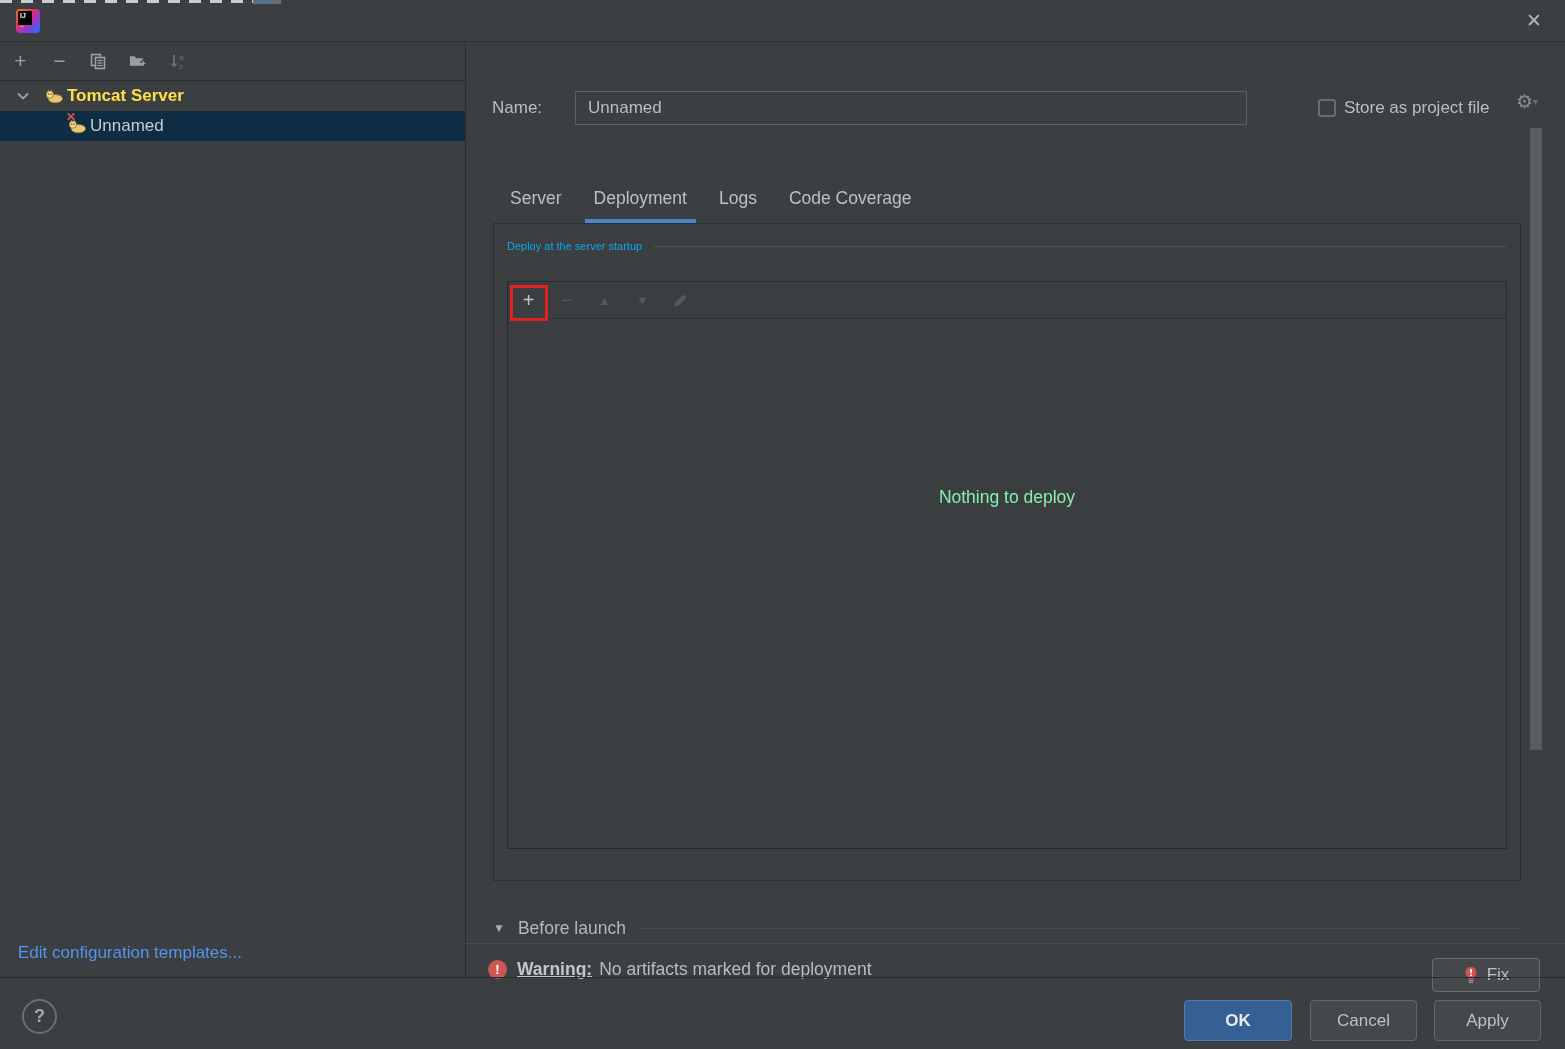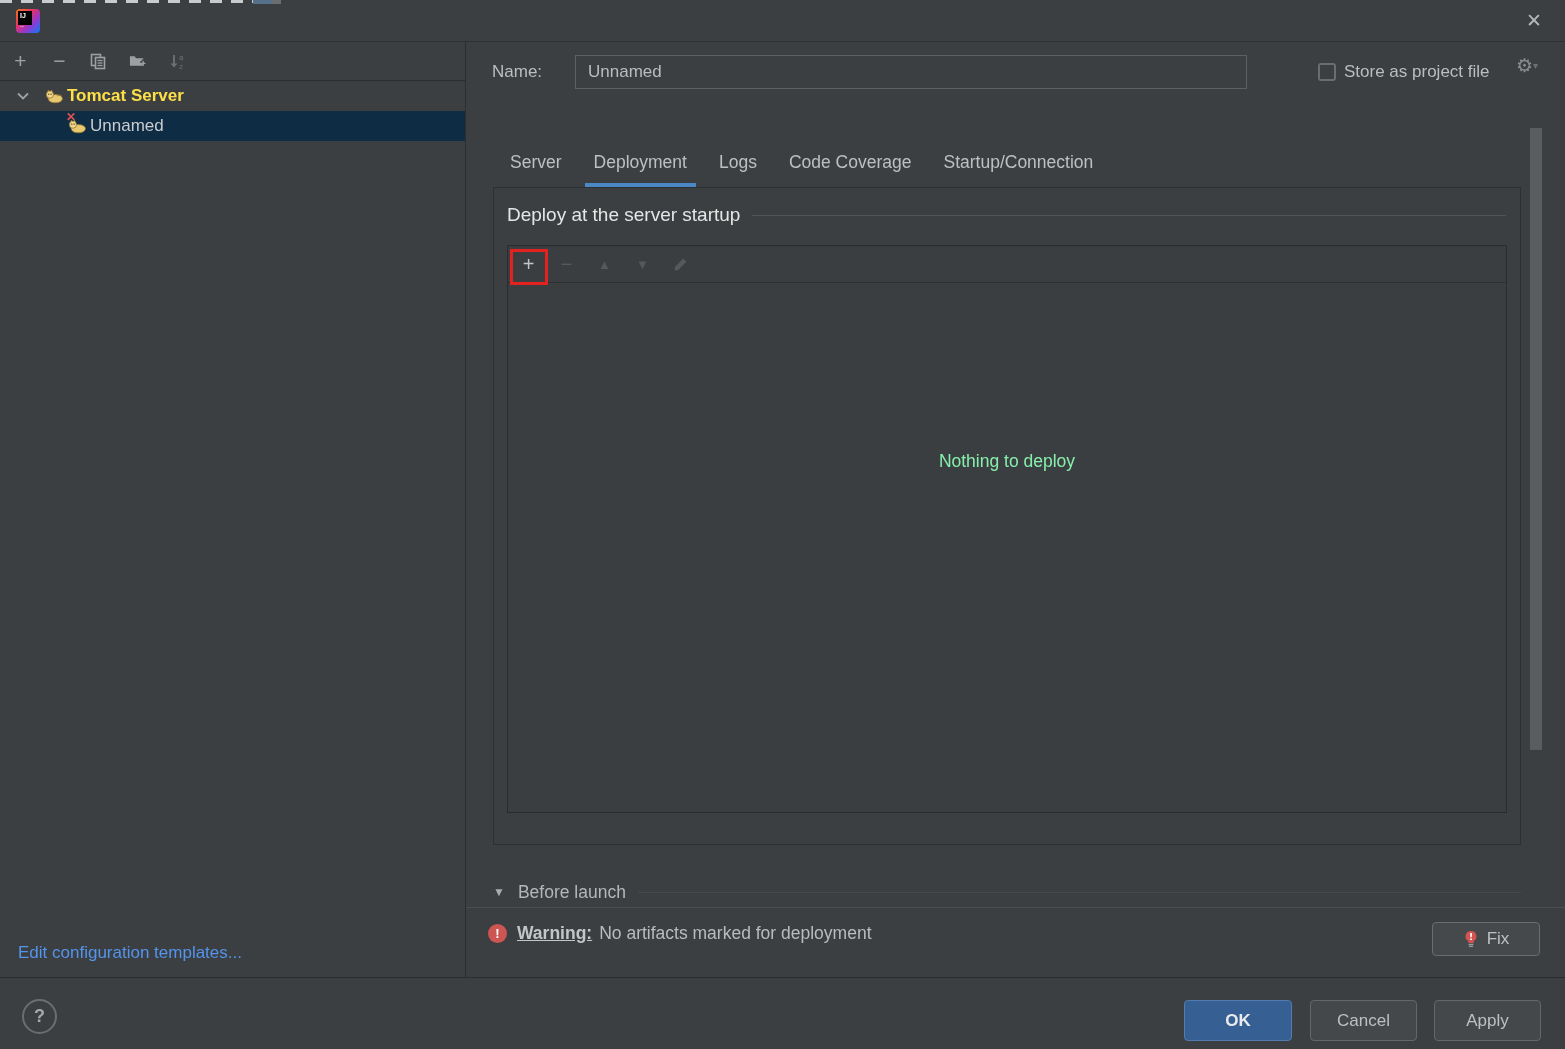--- a/index.html
+++ b/index.html
@@ -33,38 +33,38 @@
   .tb-ic.dim { color:#6e7173; }
   .tree-row { height:30px; display:flex; align-items:center; font-size:17px; cursor:pointer; }
   .tree-row.group { padding-left:17px; color:#fde047; font-weight:bold; }
   .tree-row.selected { background:#0e2c44; color:#c9ccce; padding-left:68px; }
   .chev { width:12px; height:8px; margin-right:16px; }
   .tc-wrap { position:relative; width:18px; height:18px; margin-right:4px; }
   .tc-badge { position:absolute; left:-2px; top:-7px; color:#e05252; font-size:12px; font-weight:bold; }
   .edit-link { position:absolute; left:18px; top:901px; font-size:17px; color:#5394ec; cursor:pointer; }
 
   
-  .content { position:absolute; left:466px; top:24px; width:1099px; height:935px; }
+  .content { position:absolute; left:466px; top:60px; width:1099px; height:935px; }
   .name-label { position:absolute; left:26px; top:31px; height:34px; line-height:34px; font-size:17px; color:#bbbec0; }
   .name-input { position:absolute; left:109px; top:31px; width:672px; height:34px; background:#3c3f41;
     border:1px solid #5e6163; color:#b9bdc0; font-size:17px; padding:0 12px;
     font-family:"Liberation Sans", sans-serif; outline:none; }
   .store-box { position:absolute; left:852px; top:39px; width:18px; height:18px; border:2px solid #6b6e70;
     border-radius:3px; background:transparent; cursor:pointer; }
   .store-label { position:absolute; left:878px; top:31px; height:34px; line-height:34px; font-size:17px; color:#bbbec0; }
   .gear { position:absolute; left:1050px; top:30px; font-size:19px; color:#8a8d8f; cursor:pointer; }
   .gear-arrow { font-size:10px; color:#6e7173; vertical-align:3px; }
 
   .tabs { position:absolute; left:35px; top:116px; height:47px; display:flex; gap:14px; }
   .tab { padding:0 9px; line-height:45px; font-size:17.5px; color:#bdc0c2; cursor:pointer; }
   .tab.selected { border-bottom:4px solid #4a87c5; }
 
   .groupbox { position:absolute; left:27px; top:163px; width:1028px; height:658px; border:1px solid #2d3032; }
   .section-head { position:absolute; left:13px; right:14px; top:16px; display:flex; align-items:center; }
-  .section-title { font-size:19px; color:#e5e5e5; white-space:nowrap;text-align:center; }
+  .section-title { font-size:11px; color:#0ea5e9; white-space:nowrap;text-align:center; }
   .section-line { flex:1; height:1px; background:#515456; margin-left:12px; }
 
   .listpanel { position:absolute; left:13px; top:57px; width:1000px; height:568px;
     border:1px solid #292c2e; background:#3b3e40; }
   .list-toolbar { height:37px; border-bottom:1px solid #2e3133; display:flex; align-items:center;
     gap:21px; padding-left:12px; }
   .lt-ic { width:17px; height:17px; display:flex; align-items:center; justify-content:center;
     font-size:20px; color:#56595b; cursor:pointer; }
   .lt-ic.enabled { color:#c2c5c7; }
   .lt-ic .tri { font-size:13px; }
@@ -191,21 +191,20 @@
     <input class="name-input" type="text" value="Unnamed" style="">
     <div class="store-box"></div>
     <div class="store-label">Store as project file</div>
     <div class="gear"><span>⚙</span><span class="gear-arrow">▾</span></div>
 
     <div class="tabs">
       <div class="tab">Server</div>
       <div class="tab selected">Deployment</div>
       <div class="tab">Logs</div>
       <div class="tab">Code Coverage</div>
-      <div class="tab">Startup/Connection</div>
     </div>
 
     <div class="groupbox">
       <div class="section-head">
         <span class="section-title">Deploy at the server startup</span>
         <span class="section-line"></span>
       </div>
 
       <div class="listpanel">
         <div class="list-toolbar">

